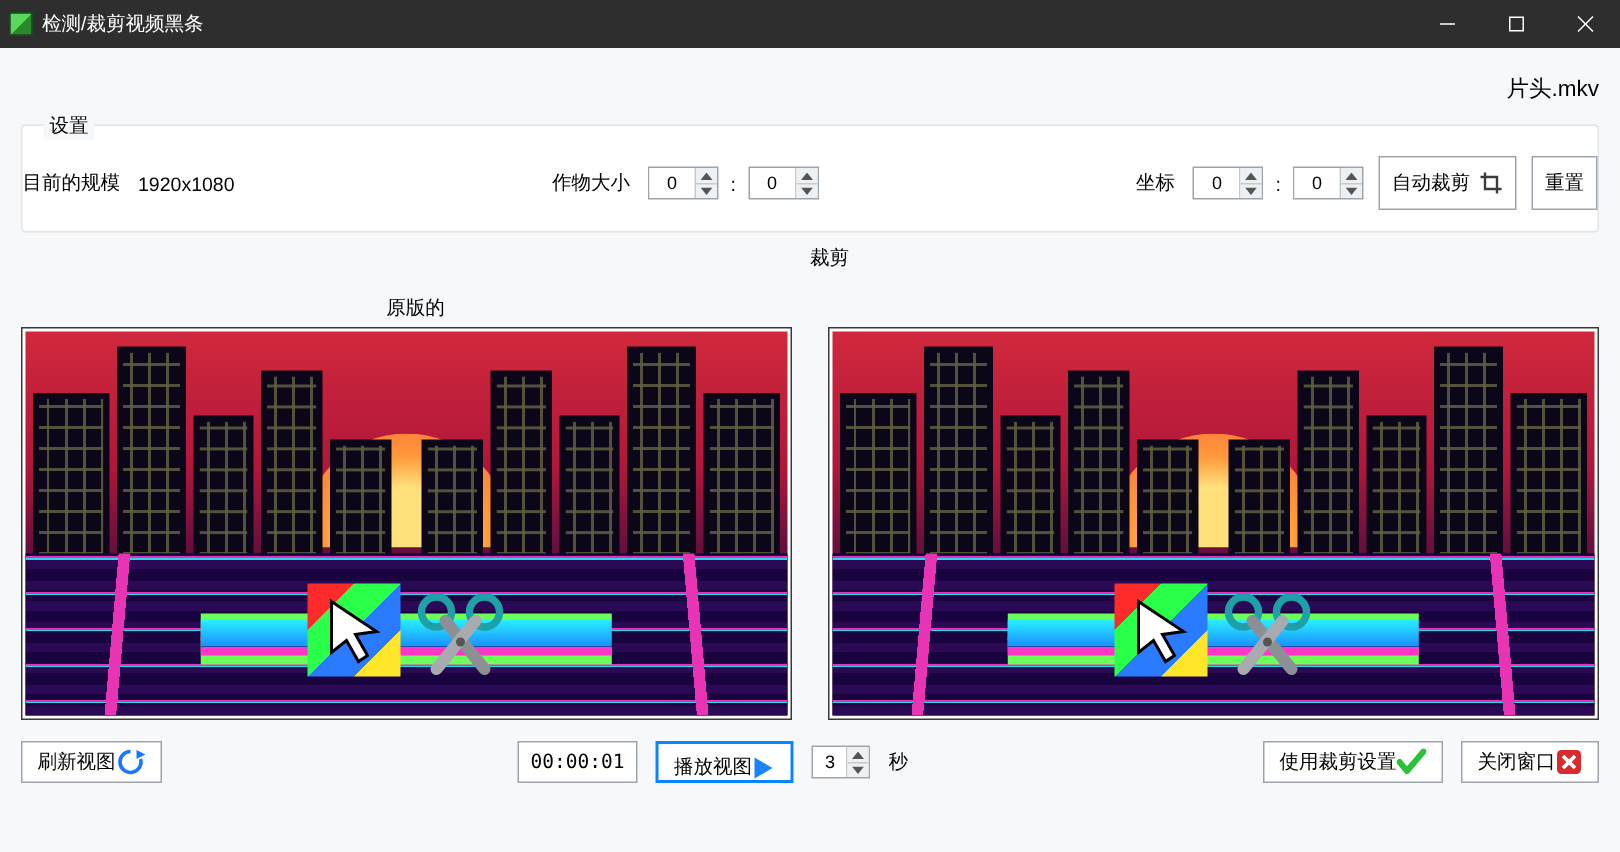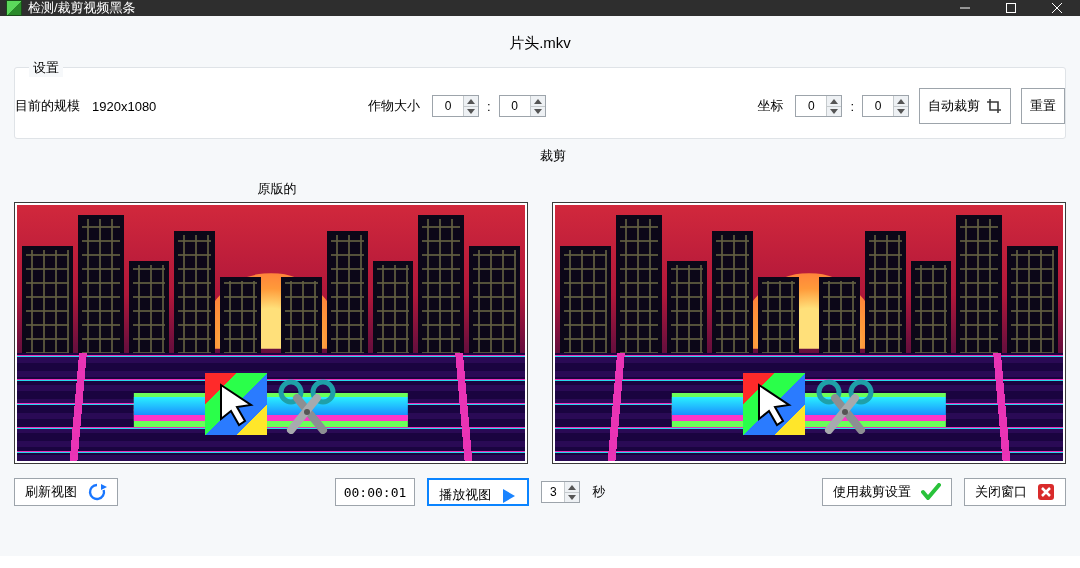--- a/index.html
+++ b/index.html
@@ -1,20 +1,20 @@
 <!DOCTYPE html>
 <html><head>
 <meta charset="utf-8">
 <style>
   * { box-sizing: border-box; margin: 0; padding: 0; font-family: "Microsoft YaHei", sans-serif; font-size: 13px; }
   body { width: 1080px; height: 568px; background: #fff; overflow: hidden; }
 
   
   .titlebar {
-    height: 16px;
+    height: 32px;
     background: #2e2e2e;
     color: #fff;
     display: flex;
     align-items: center;
     padding-left: 6px;
   }
   .titlebar .app-icon {
     width: 16px; height: 16px;
     background: linear-gradient(135deg,#5bd85b 0 50%,#2a8a2a 50% 100%);
     border: 1px solid #1a4a1a;
@@ -29,21 +29,21 @@
   }
   .titlebar .win-btn svg { stroke: #fff; stroke-width: 1; fill: none; }
 
   
   .client {
     height: 540px;
     background: #f6f8fa;
     padding: 10px 14px 14px;
   }
 
-  .file-name { text-align: center; font-size: 15px; margin: 8px 0 14px; }
+  .file-name { text-align: right; font-size: 15px; margin: 8px 0 14px; }
 
   
   .settings {
     border: 1px solid #dfe3e7;
     border-radius: 3px;
     background: #fff;
     position: relative;
     padding: 20px 0 14px;
     margin-bottom: 8px;
   }
@@ -180,21 +180,21 @@
   }
   .logo-sq svg{ position:absolute; inset:6px; }
   .scissors{ position:relative; width:60px; height:60px; }
 
   
   .bottombar{
     display:flex; align-items:center; gap:12px;
     margin-top: 14px;
   }
   .bigbtn{
-    display:inline-flex; align-items:center; gap:10px;
+    display:inline-flex; align-items:center; 
     height:28px; padding:0 10px;
     background:#fff; border:1px solid #9da4ab;
   }
   .bigbtn.primary{ border:2px solid #0a84ff;align-items:flex-end; }
   .tc{
     height:28px; padding:0 8px; border:1px solid #9da4ab; background:#fff;
     display:inline-flex; align-items:center; font-family: "Consolas", monospace;
   }
   .spacer{flex:1;}
 </style>

